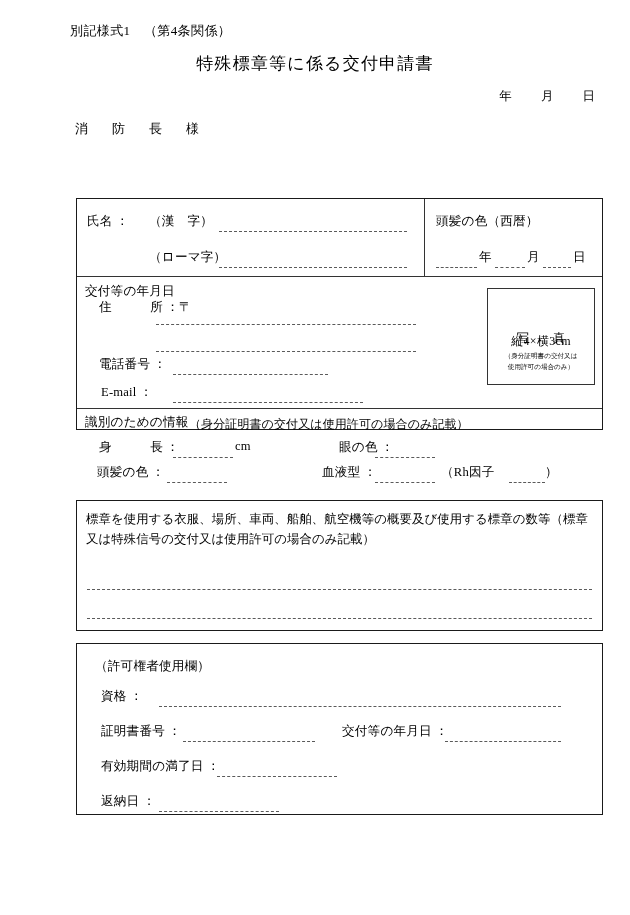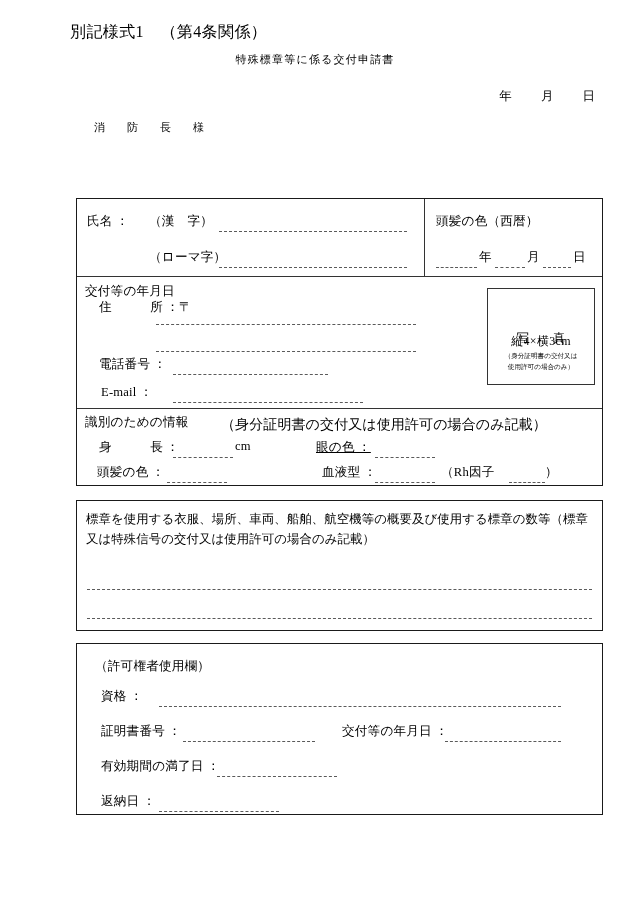--- a/index.html
+++ b/index.html
@@ -22,50 +22,50 @@
     top: 0;
     width: 630px;
     height: 915px;
   }
 
   
   .form-code {
     position: absolute;
     left: 70px;
     top: 22px;
-    font-size: 16px;
+    font-size: 13px;
     letter-spacing: 0.4px;
     white-space: nowrap;
   }
   .doc-title {
     position: absolute;
     left: 0;
     top: 52px;
     width: 630px;
     text-align: center;
-    font-size: 11px;
+    font-size: 17px;
     letter-spacing: 1.2px;
     white-space: nowrap;
   }
   .date-line {
     position: absolute;
     left: 0;
     top: 88px;
     width: 595px;
     text-align: right;
     font-size: 12.5px;
     white-space: nowrap;
   }
   .date-line span { margin-left: 26px; }
 
   .addressee {
     position: absolute;
-    left: 94px;
+    left: 75px;
     top: 120px;
-    font-size: 11px;
+    font-size: 13px;
     letter-spacing: 5.5px;
     white-space: nowrap;
   }
 
   .intro {
     position: absolute;
     left: 76px;
     top: 148px;
     width: 527px;
     font-size: 12.8px;
@@ -94,42 +94,41 @@
   }
 
   .lbl {
     position: absolute;
     font-size: 12.6px;
     white-space: nowrap;
     letter-spacing: 0.2px;
   }
   .lbl-sm {
     position: absolute;
-    font-size: 14px;
+    font-size: 12px;
     white-space: nowrap;
     letter-spacing: 0.1px;
-    margin-left: 32px;
   }
   .lbl-tiny {
     position: absolute;
     font-size: 6.6px;
     white-space: nowrap;
     letter-spacing: 0px;
     text-align: center;
   }
 
   
   .rule {
     position: absolute;
     border-bottom: 1.15px dashed #5a5a5a;
     height: 0;
   }
 
   
-  #applicant-box { left: 76px; top: 198px; width: 527px; height: 288px; }
+  #applicant-box { left: 76px; top: 198px; width: 527px; height: 232px; }
 
   
   #photo-box {
     position: absolute;
     left: 487px;
     top: 288px;
     width: 108px;
     height: 97px;
     border: 1.1px solid #333;
     box-sizing: border-box;
@@ -211,21 +210,21 @@
     <div class="lbl" style="left:24px; top:185px;">E‐mail ：</div>
     <div class="rule" style="left:96px; top:203px; width:190px;"></div>
 
     <div class="lbl" style="left:8px; top:215px;">識別のための情報</div>
     <div class="lbl-sm" style="left:112px; top:217px;">（身分証明書の交付又は使用許可の場合のみ記載）</div>
 
     <div class="lbl" style="left:22px; top:240px;">身　　　長 ：</div>
     <div class="rule" style="left:96px; top:258px; width:60px;"></div>
     <div class="lbl" style="left:158px; top:240px;">cm</div>
 
-    <div class="lbl" style="left:239px; top:240px;text-decoration:underline;">眼の色 ：</div>
+    <div class="lbl" style="left:262px; top:240px;">眼の色 ：</div>
     <div class="rule" style="left:298px; top:258px; width:60px;"></div>
 
     <div class="lbl" style="left:20px; top:265px;">頭髪の色 ：</div>
     <div class="rule" style="left:90px; top:283px; width:60px;"></div>
 
     <div class="lbl" style="left:245px; top:265px;">血液型 ：</div>
     <div class="rule" style="left:298px; top:283px; width:60px;"></div>
     <div class="lbl" style="left:364px; top:265px;">（Rh因子</div>
     <div class="rule" style="left:432px; top:283px; width:36px;"></div>
     <div class="lbl" style="left:468px; top:265px;">）</div>

